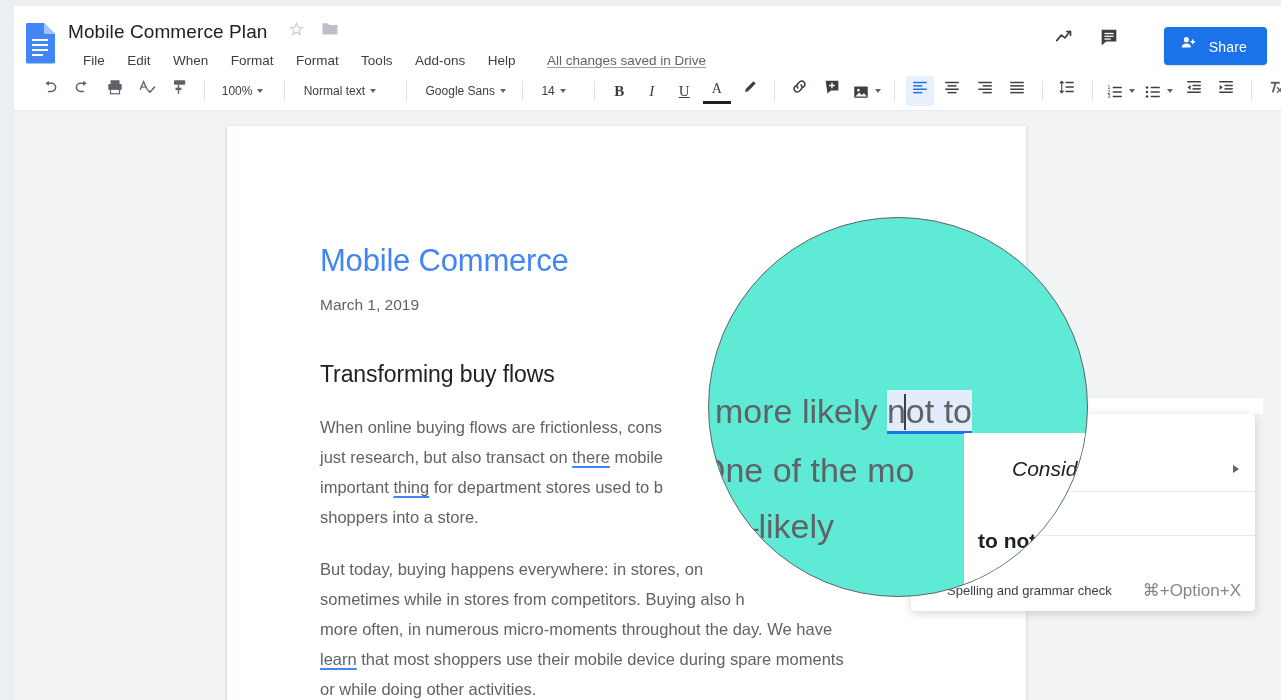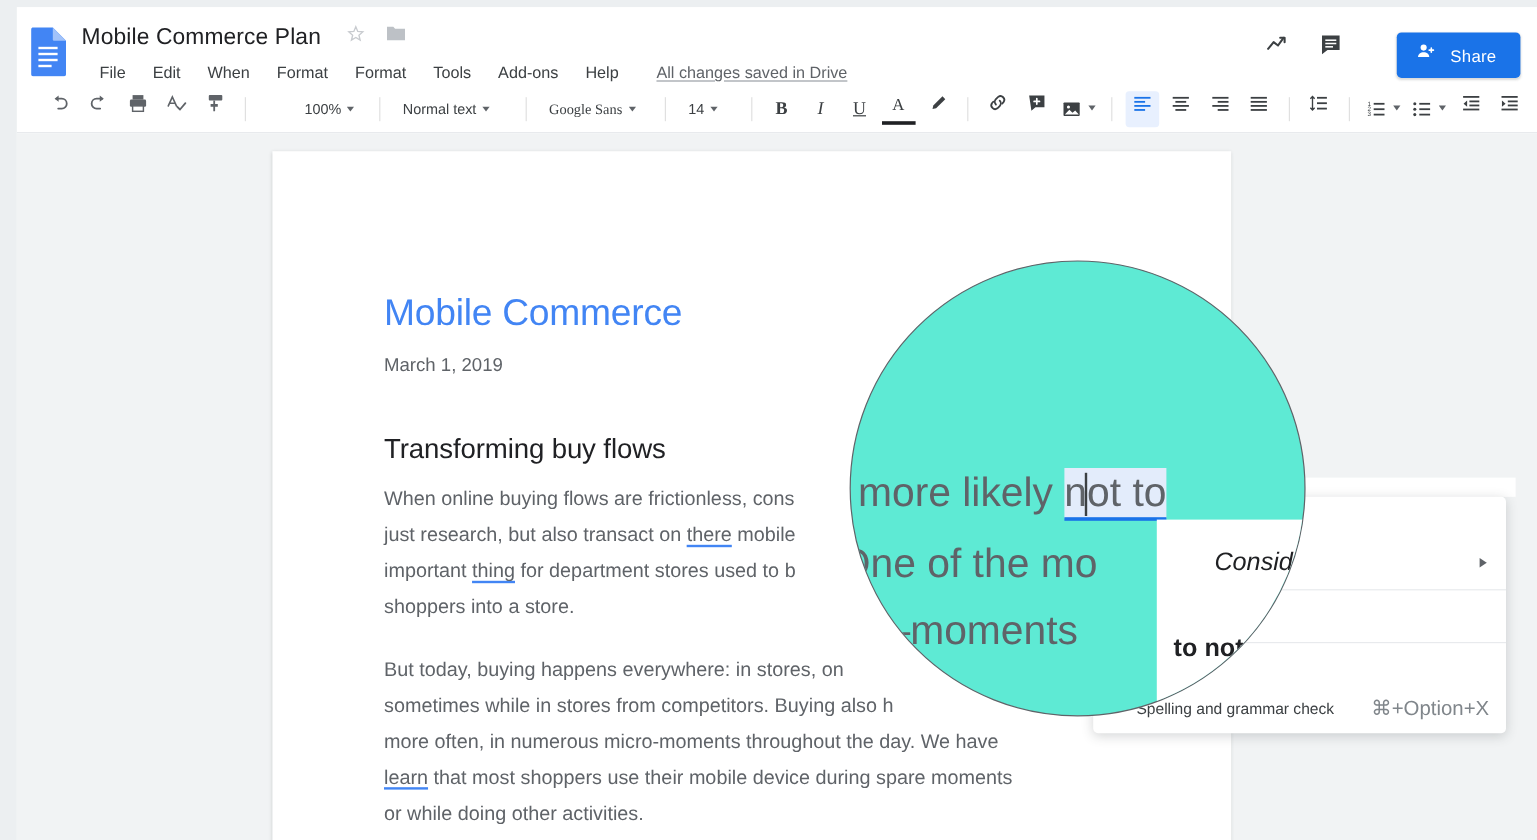--- a/index.html
+++ b/index.html
@@ -60,24 +60,24 @@
   }
   .tb{
     display:inline-block;vertical-align:middle;height:30px;line-height:30px;
     text-align:center;color:#5f6368;cursor:pointer;position:relative;top:4px;
   }
   .tb-ic{width:28px;}
   .tb-sep{
     display:inline-block;vertical-align:middle;width:1px;height:20px;
     background:#e0e0e0;margin:0 6px;position:relative;top:4px;
   }
-  .tb-zoom{width:52px;font-size:12px;color:#3c4043;text-align:left;padding-left:6px;margin-left:32px;}
+  .tb-zoom{width:52px;font-size:12px;color:#3c4043;text-align:left;padding-left:6px;}
   .tb-sel{font-size:12px;color:#3c4043;text-align:left;padding-left:8px;}
   .tb-style{width:92px;}
-  .tb-font{width:86px;font-family:Liberation Serif, serif;}
+  .tb-font{width:86px;}
   .tb-size{width:42px;}
   .caret{
     display:inline-block;vertical-align:middle;margin-left:5px;
     border-left:3.5px solid transparent;border-right:3.5px solid transparent;
     border-top:4px solid #5f6368;position:relative;top:-1px;
   }
   .tb-active{background:#e8f0fe;border-radius:3px;}
   .tb-first{margin-left:22px;}
 
   
@@ -88,21 +88,21 @@
     position:absolute;left:213px;top:15px;width:799px;height:700px;background:#fff;
     box-shadow:0 1px 3px rgba(60,64,67,.25);
   }
   .doc-body{position:absolute;left:93px;top:117px;width:620px;}
   .doc-h1{
     font-size:31px;color:#4285f4;font-weight:400;letter-spacing:-.2px;
     margin:0 0 16px 0;line-height:36px;
   }
   .doc-date{font-size:15.5px;color:#5f6368;margin:0 0 44px 0;line-height:20px;}
   .doc-h2{
-    font-size:23px;color:#202124;font-weight:400;margin:0 0 12px 0;line-height:30px;
+    font-size:23px;color:#202124;font-weight:400;margin:0 0 23px 0;line-height:30px;
     letter-spacing:-.1px;
   }
   .doc-p{
     font-size:16.5px;color:#5f6368;line-height:30px;margin:0 0 22px 0;
   }
   .gerr{
     text-decoration:underline;text-decoration-color:#4285f4;
     text-decoration-thickness:2px;text-underline-offset:3px;cursor:pointer;
   }
 
@@ -508,17 +508,17 @@
       </div>
       <div class="mag-caret"></div>
 
       <div class="mag-menu">
         <div class="mm-i1">Consider c</div>
         <div class="mm-i2">to not</div>
 
       </div>
 
       <div class="mag-l2">One of the mo</div>
-      <div class="mag-l3">ic–moments</div>
+      <div class="mag-l3">ic–likely</div>
     </div>
   </div>
 
 </div>
 
 </body></html>

